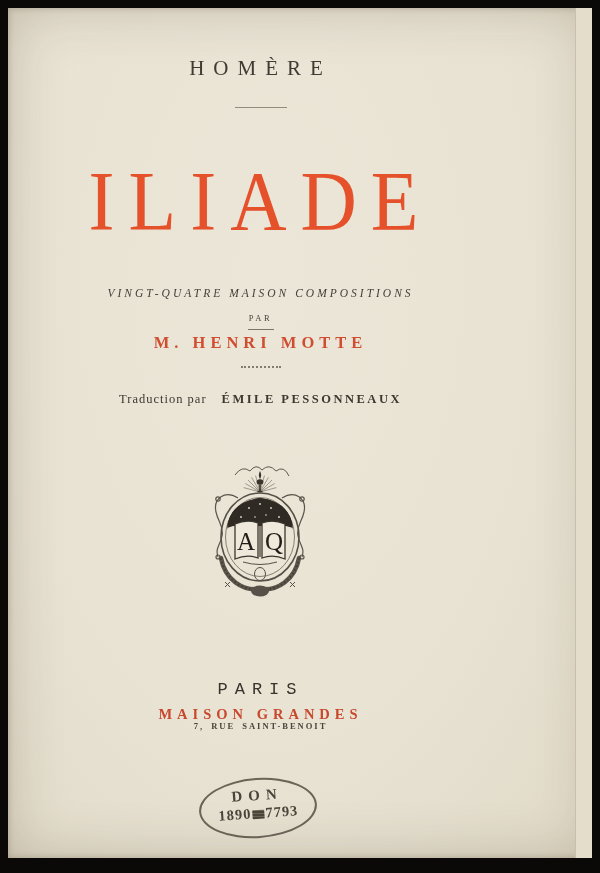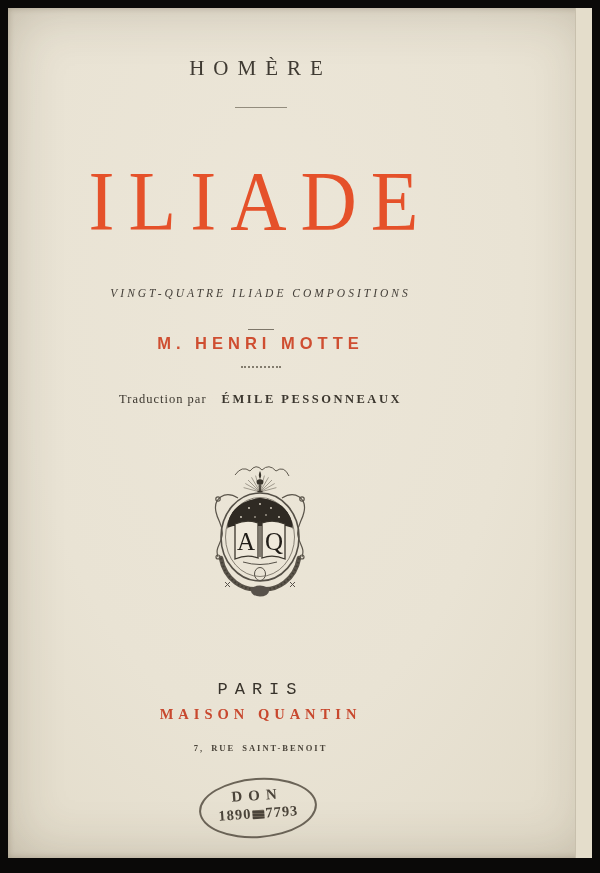--- a/index.html
+++ b/index.html
@@ -25,34 +25,34 @@
   .author{top:50px;font-size:21px;letter-spacing:9px;color:#3f3a32;}
   .rule1{position:absolute;top:99px;left:50%;margin-left:-26px;width:52px;height:1px;background:#938c7d;}
   .title{
     top:152px;font-size:78px;letter-spacing:14px;color:#e5512a;
     transform:scaleY(1.08);transform-origin:center top;
   }
   .subtitle{top:280px;font-style:italic;font-size:11.5px;letter-spacing:3px;color:#45403a;}
   .par{top:306px;font-size:8.5px;letter-spacing:2.5px;color:#4a453c;}
   .par-rule{position:absolute;top:321px;left:50%;margin-left:-13px;width:26px;height:1px;background:#7d7669;}
   .illustrator{
-    top:327px;font-family:Liberation Sans, sans-serif;font-weight:bold;
+    top:327px;font-family:Liberation Serif, serif;font-weight:bold;
     font-size:16.5px;letter-spacing:5px;color:#cf4e31;
   }
   .squiggle{position:absolute;top:358px;left:50%;margin-left:-20px;width:40px;height:0;border-top:2px dotted #837c6e;}
   .translation{top:385px;font-size:12.5px;color:#3c372f;}
   .translation .prefix{letter-spacing:1px;margin-top:20px;}
   .translation .translator{font-weight:bold;letter-spacing:2.5px;margin-left:15px;}
 
   .emblem{position:absolute;top:454px;left:50%;margin-left:-56px;width:110px;height:140px;}
 
   .city{top:673px;font-size:17px;letter-spacing:7px;color:#38332b;font-family:Liberation Mono, monospace;}
   .publisher{top:699px;font-size:14.5px;font-weight:bold;letter-spacing:5px;color:#c8482e;}
   .company{top:724px;font-size:9.5px;font-weight:bold;letter-spacing:2px;word-spacing:4px;color:#443f35;}
-  .address{top:736px;font-size:8.5px;font-weight:bold;letter-spacing:2px;word-spacing:3px;color:#4a443a;}
+  .address{top:714px;font-size:8.5px;font-weight:bold;letter-spacing:2px;word-spacing:3px;color:#4a443a;}
 
   .stamp{
     position:absolute;left:191px;top:770px;width:118px;height:60px;
     border:2px solid rgba(72,64,52,0.78);border-radius:50%;
     transform:rotate(-4deg);color:#4b443a;box-sizing:border-box;
   }
   .stamp-l1{margin-top:7px;text-align:center;font-weight:bold;font-size:15px;letter-spacing:6px;}
   .stamp-l2{text-align:center;font-weight:bold;font-size:14.5px;letter-spacing:1px;margin-top:1px;}
   .blot{
     display:inline-block;width:12px;height:9px;border-radius:1px;margin:0 1px;vertical-align:-1px;
@@ -66,21 +66,22 @@
   <div class="paper">
     <div class="edge-zone"></div>
 
     <div class="content">
 
       <div class="center author">HOMÈRE</div>
       <div class="rule1"></div>
 
       <div class="center title">ILIADE</div>
 
-      <div class="center subtitle">VINGT-QUATRE ILIADE COMPOSITIONS</div>
+      <div class="center subtitle">VINGT-QUATRE MAISON COMPOSITIONS</div>
+      <div class="center par">PAR</div>
       <div class="par-rule"></div>
       <div class="center illustrator">M. HENRI MOTTE</div>
       <div class="squiggle"></div>
 
       <div class="center translation">
         <span class="prefix">Traduction par</span><span class="translator">ÉMILE PESSONNEAUX</span>
       </div>
 
       <svg class="emblem" viewBox="0 0 110 140" aria-hidden="true">
 
@@ -154,21 +155,21 @@
           <g stroke="#57514a" stroke-width="1">
             <line x1="20" y1="120" x2="25" y2="125"></line>
               <line x1="25" y1="120" x2="20" y2="125"></line>
             <line x1="85" y1="120" x2="90" y2="125"></line>
               <line x1="90" y1="120" x2="85" y2="125"></line>
           </g>
         </g>
       </svg>
 
       <div class="center city">PARIS</div>
-      <div class="center publisher">MAISON QUANTIN</div>
+      <div class="center publisher">MAISON GRANDES</div>
       <div class="center address">7, RUE SAINT-BENOIT</div>
 
       <div class="stamp">
         <div class="stamp-l1">DON</div>
         <div class="stamp-l2">
           <span>1890</span><span class="blot"></span><span>7793</span>
         </div>
       </div>
 
     </div>

